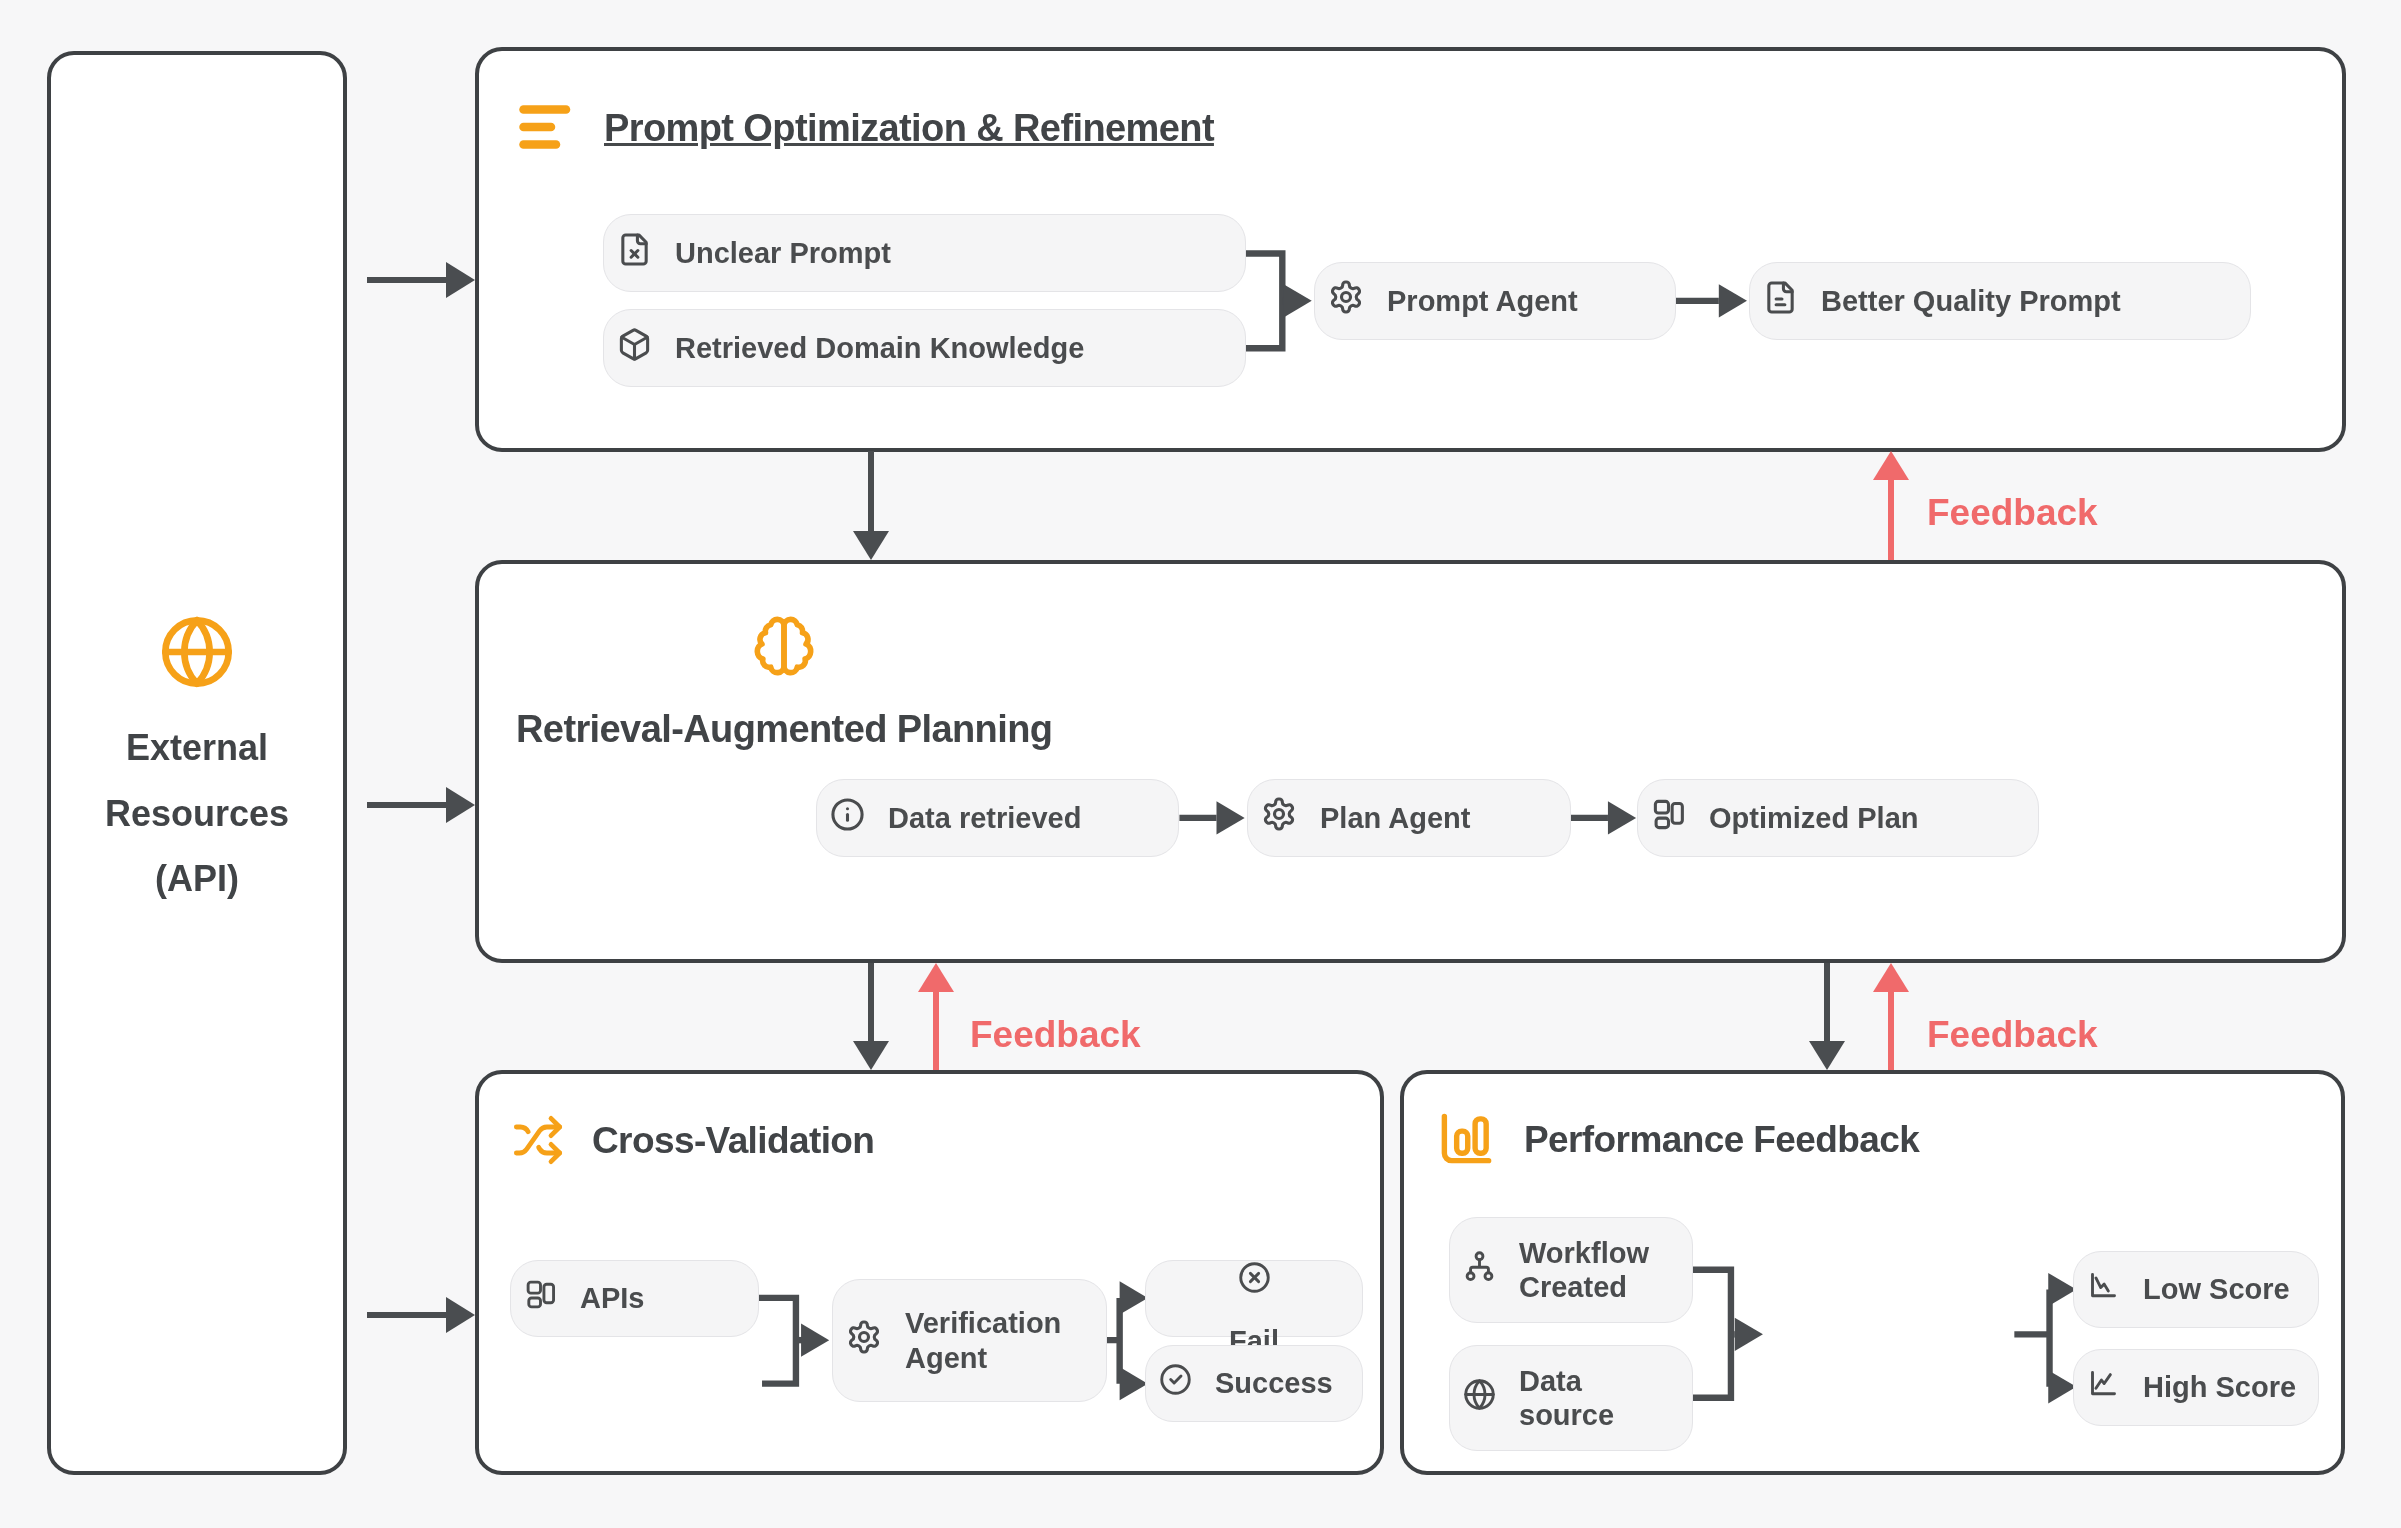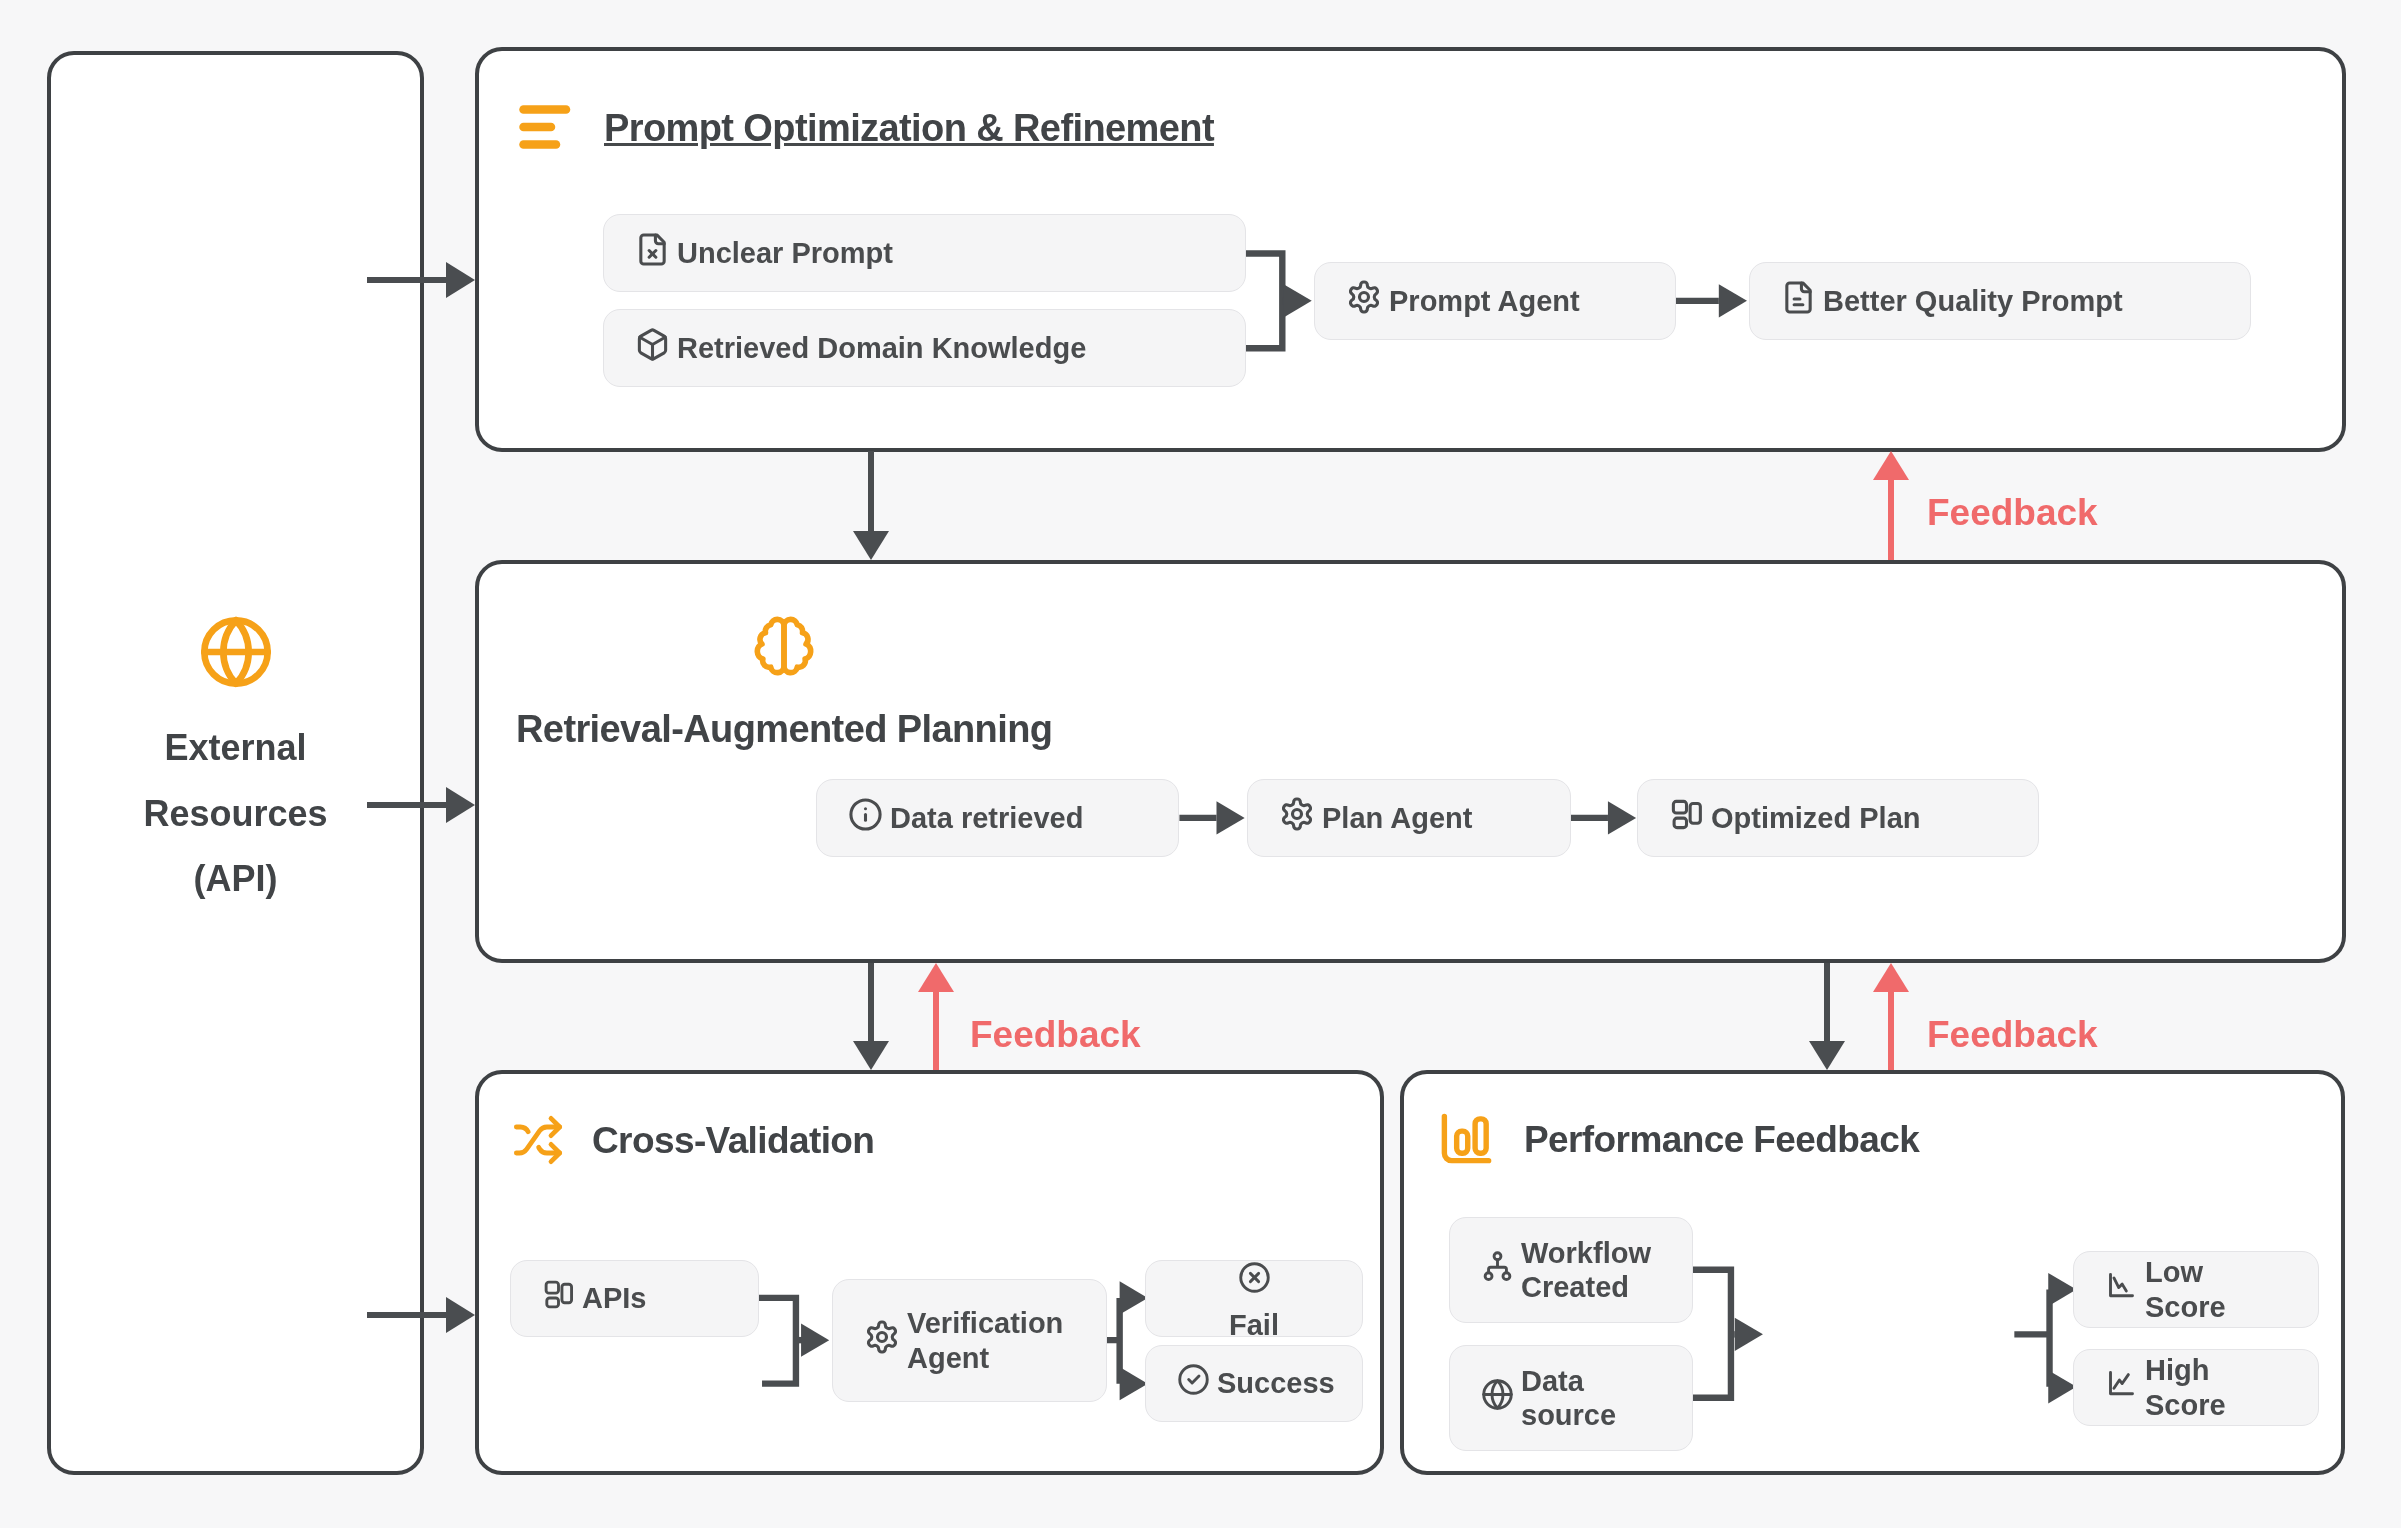--- a/index.html
+++ b/index.html
@@ -12,23 +12,23 @@
   .canvas{position:relative;width:2401px;height:1528px;overflow:hidden;background:#F7F7F8;}
   .panel{
     position:absolute;background:#FFFFFF;
     border:4.5px solid #3E4144;border-radius:27px;
     box-sizing:border-box;
   }
   .box-header{position:absolute;display:flex;align-items:center;gap:28px;}
   .box-title{font-size:38px;font-weight:bold;color:#414447;white-space:nowrap;letter-spacing:-0.6px;}
   .box-title.small{font-size:37px;}
   .item{
-    position:absolute;display:flex;align-items:center;gap:7px;
-    padding:0 31px;box-sizing:border-box;
-    background:#F5F5F6;border:1.9px solid #E4E4E7;border-radius:17px;
+    position:absolute;display:flex;align-items:center;gap:23px;
+    padding:0 13px;box-sizing:border-box;
+    background:#F5F5F6;border:1.9px solid #E4E4E7;border-radius:28px;
     font-size:29px;font-weight:bold;color:#4A4C4E;line-height:1.18;
   }
   .item svg{flex:0 0 auto;}
   .connectors{position:absolute;left:0;top:0;pointer-events:none;}
   .sidebar-inner{
     position:absolute;left:0;top:0;width:100%;height:100%;
     display:flex;flex-direction:column;align-items:center;justify-content:center;
   }
   .sidebar-text{font-size:36px;font-weight:bold;color:#414447;text-align:center;line-height:1.82;margin-top:23px;}
   
@@ -44,21 +44,21 @@
   .v-arrow.up .shaft{bottom:0;height:calc(100% - 27px);background:#F06A6B;}
   .v-arrow.up .head{position:absolute;top:0;left:0;width:0;height:0;
     border-left:18px solid transparent;border-right:18px solid transparent;border-bottom:29.4px solid #F06A6B;}
   .feedback-label{position:absolute;font-size:37px;font-weight:bold;color:#F06A6B;white-space:nowrap;}
 </style>
 </head>
 <body>
 
 <div class="canvas">
 
-  <div class="panel" style="left:47px;top:51px;width:377px;height:1424px;">
+  <div class="panel" style="left:47px;top:51px;width:300px;height:1424px;">
     <div class="sidebar-inner">
       <span>
         <svg viewBox="0 0 24 24" width="76" height="76" fill="none" stroke="#F6A118" stroke-width="2.1" stroke-linecap="round" stroke-linejoin="round">
           <circle cx="12" cy="12" r="10"></circle>
             <path d="M12 2a14.5 14.5 0 0 0 0 20 14.5 14.5 0 0 0 0-20"></path>
             <path d="M2 12h20"></path>
         </svg>
       </span>
       <div class="sidebar-text">
         <div>External</div>

